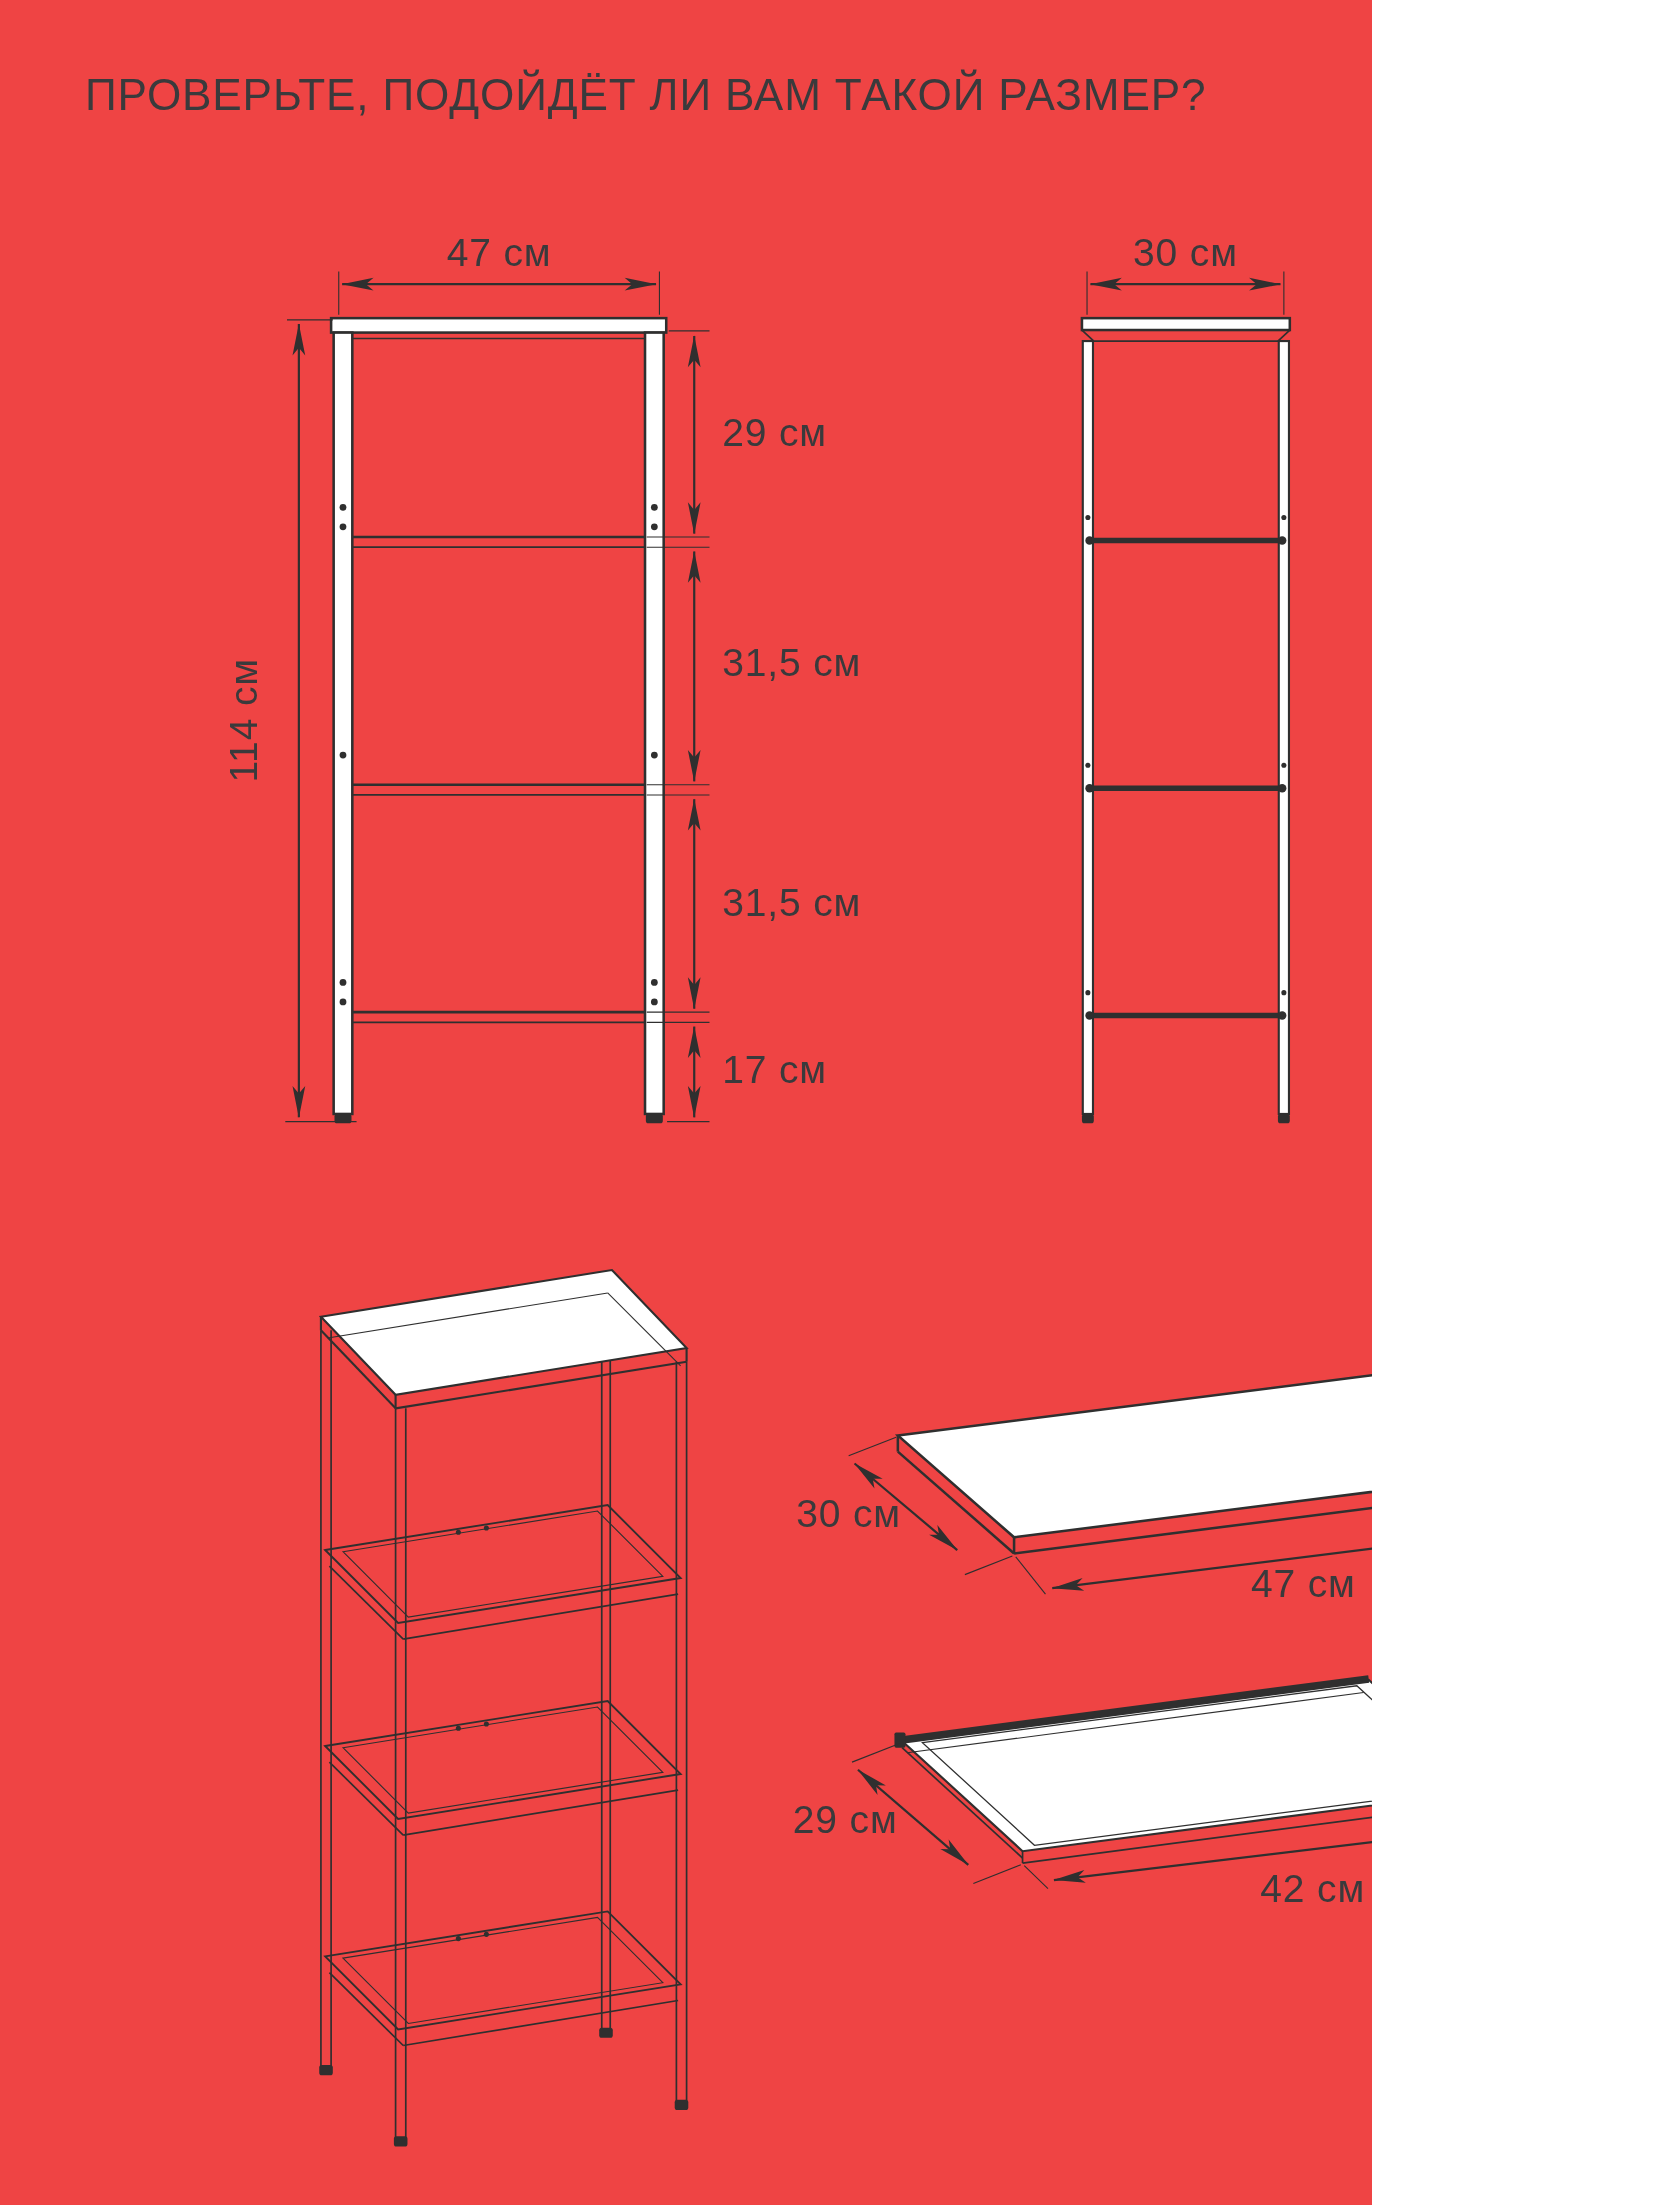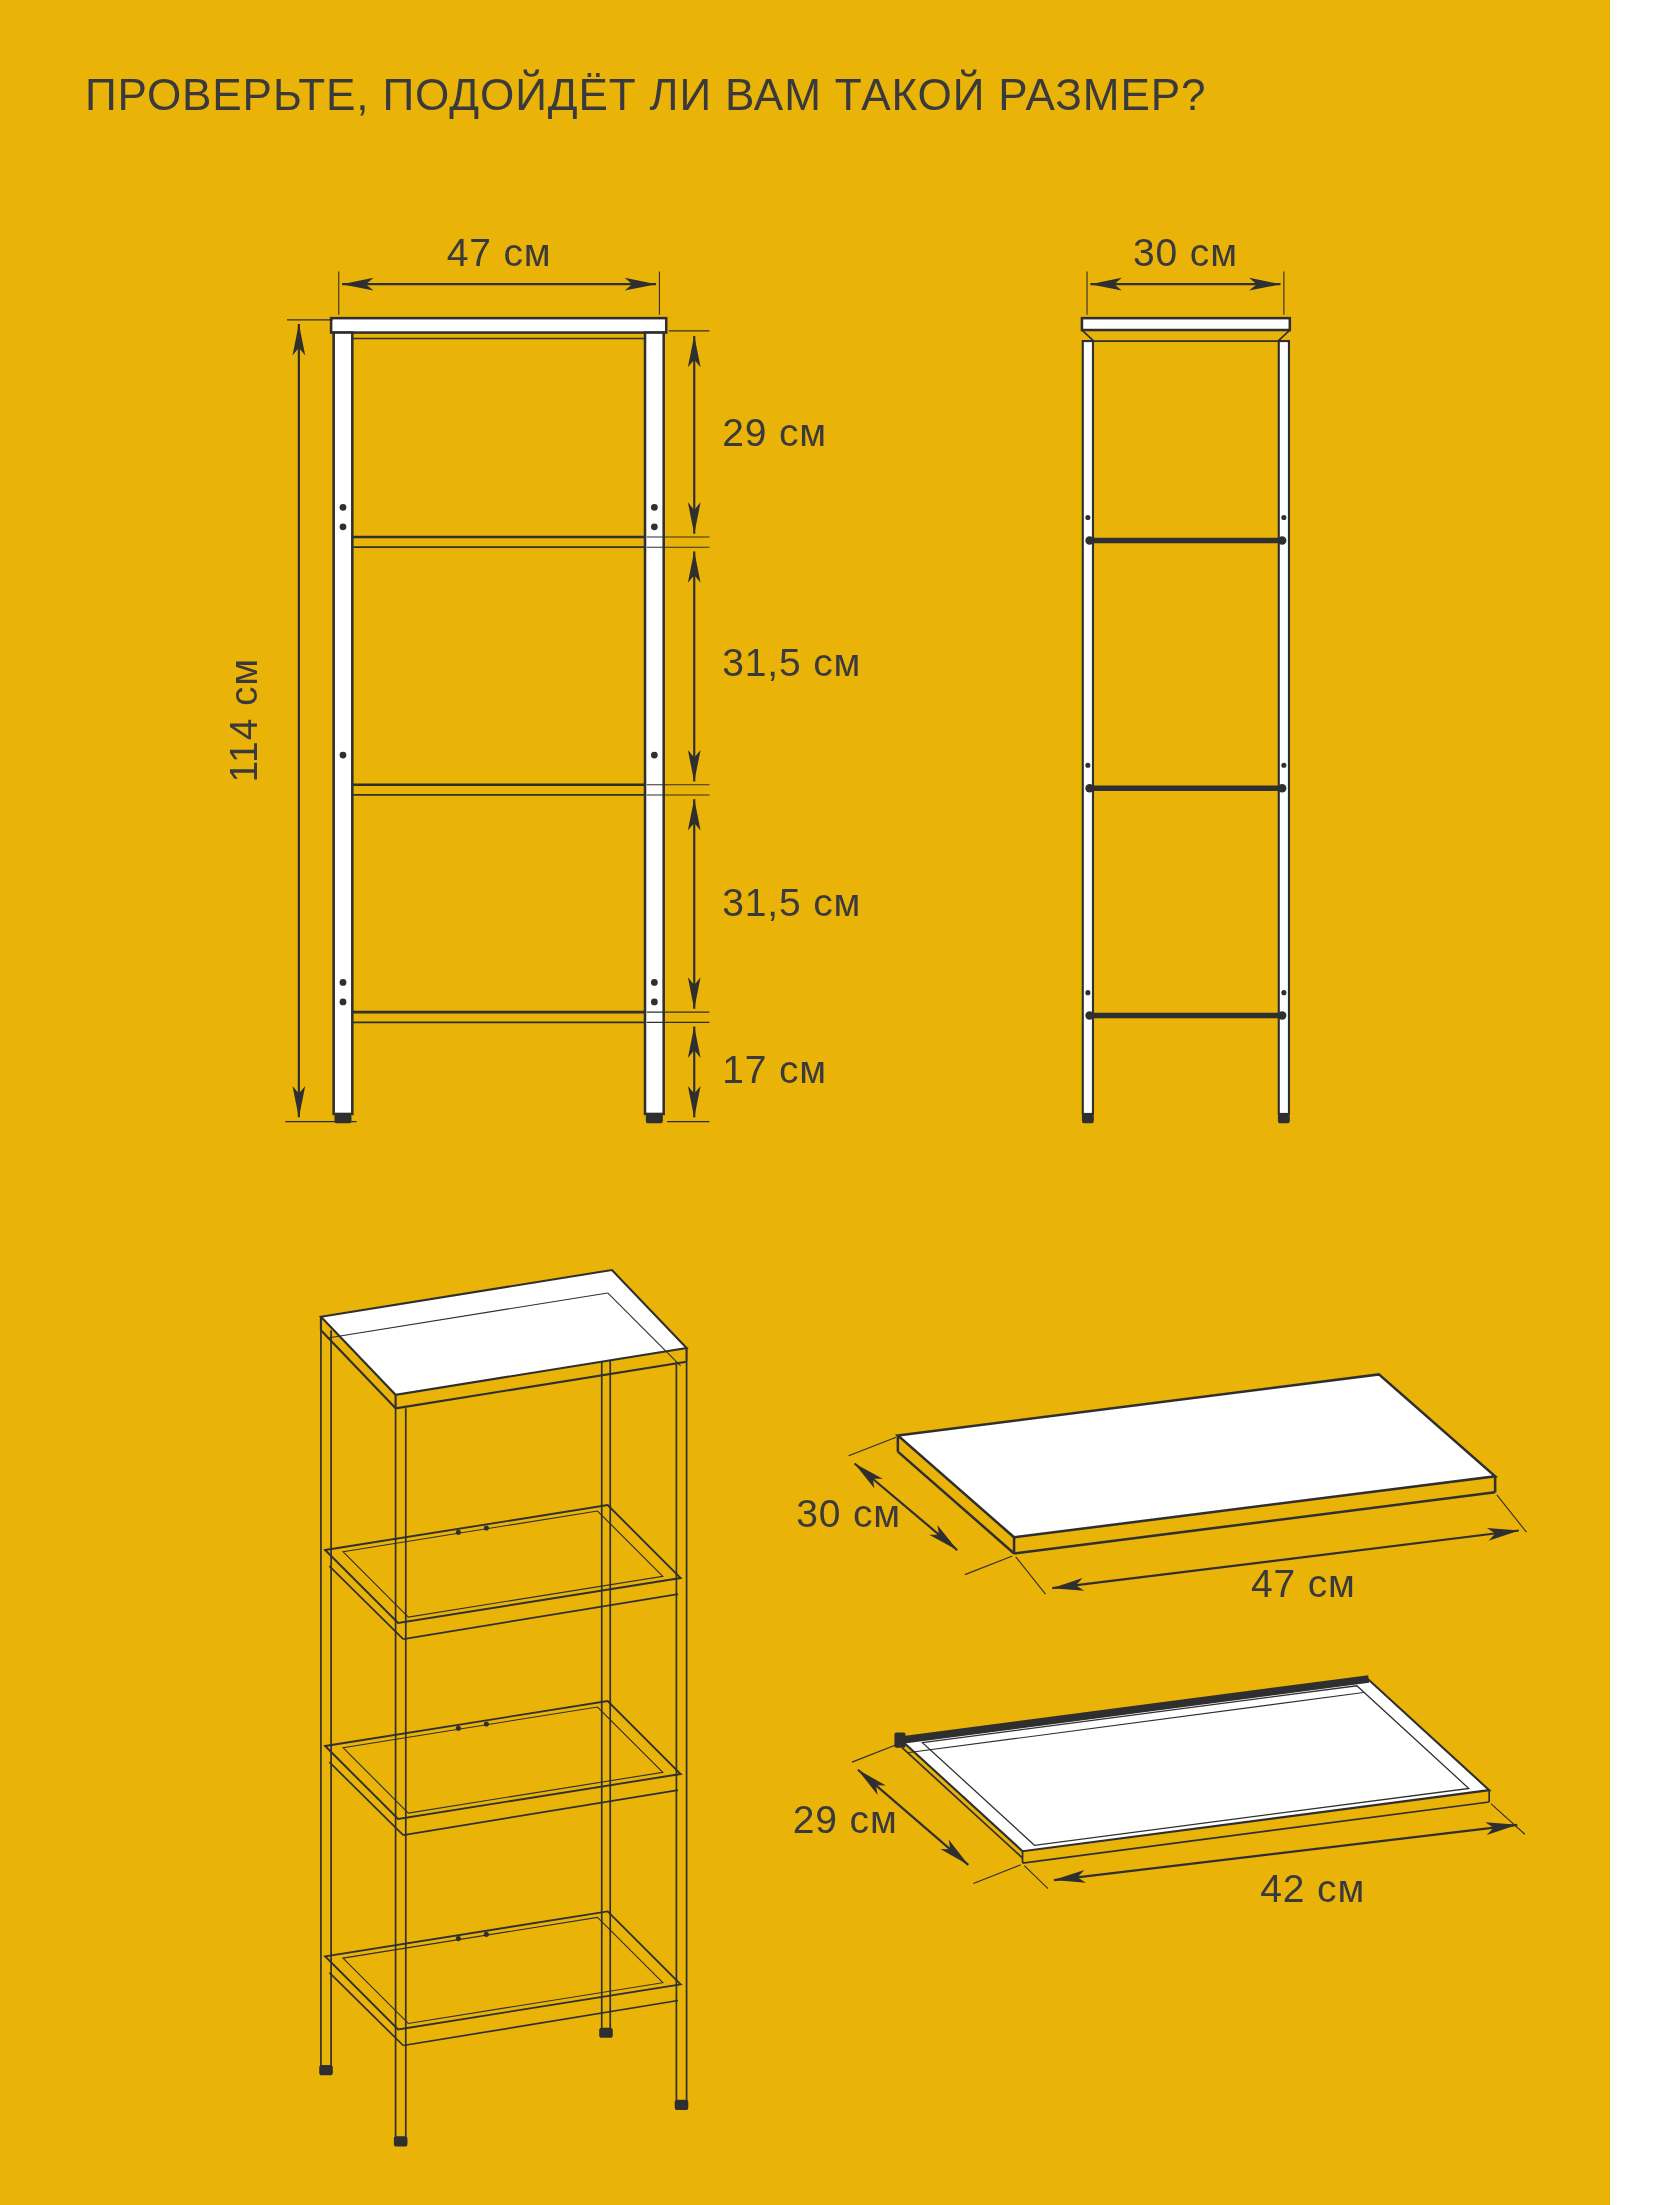--- a/index.html
+++ b/index.html
@@ -1,19 +1,19 @@
 <!DOCTYPE html>
 <html style="font-size:13.6px"><head>
 <meta charset="utf-8">
 <style>
   html,body{margin:0;padding:0;background:#ffffff;}
   .canvas{
     position:relative;
-    width:1610px;height:2205px;
-    background:#eab308;
+    width:1372px;height:2205px;
+    background:#ef4444;
     font-family:"Liberation Sans",sans-serif;
     overflow:hidden;
   }
   svg{position:absolute;left:0;top:0;}
   .ln{stroke:#2f2f2f;fill:none;}
   .w3{stroke-width:3px;}
   .w25{stroke-width:2.5px;}
   .w2{stroke-width:2px;}
   .thin{stroke-width:1.3px;}
   .dim{stroke:#2f2f2f;stroke-width:2.6px;fill:none;}

